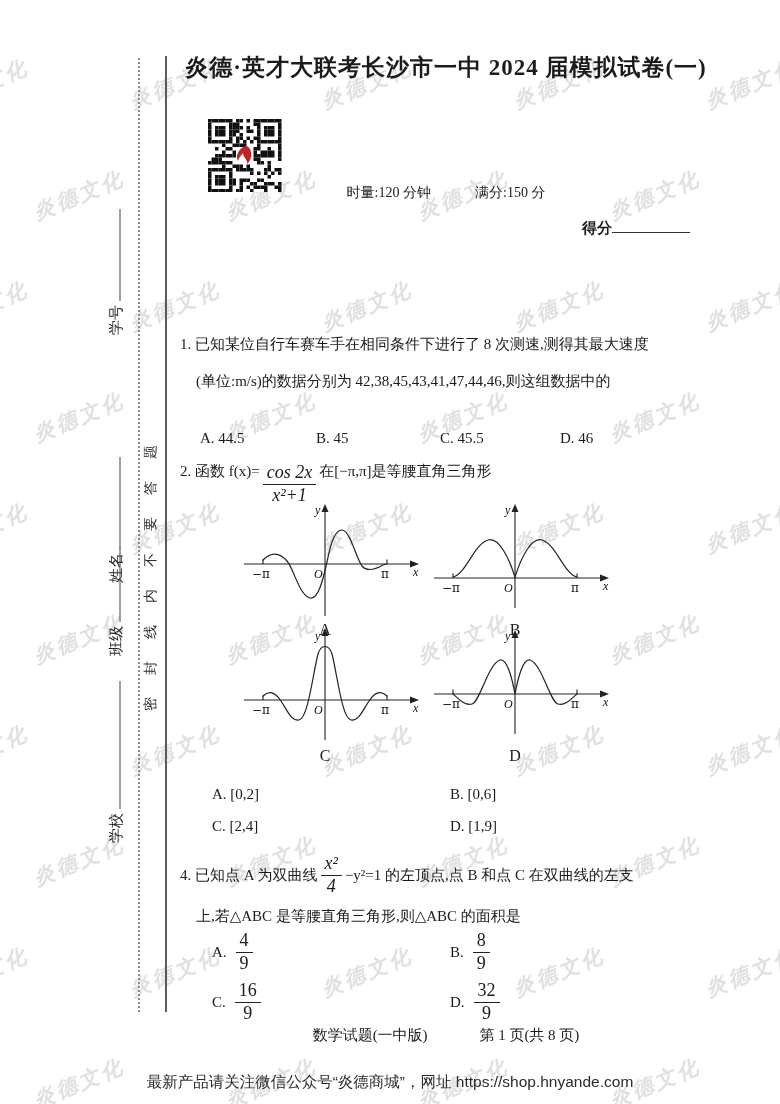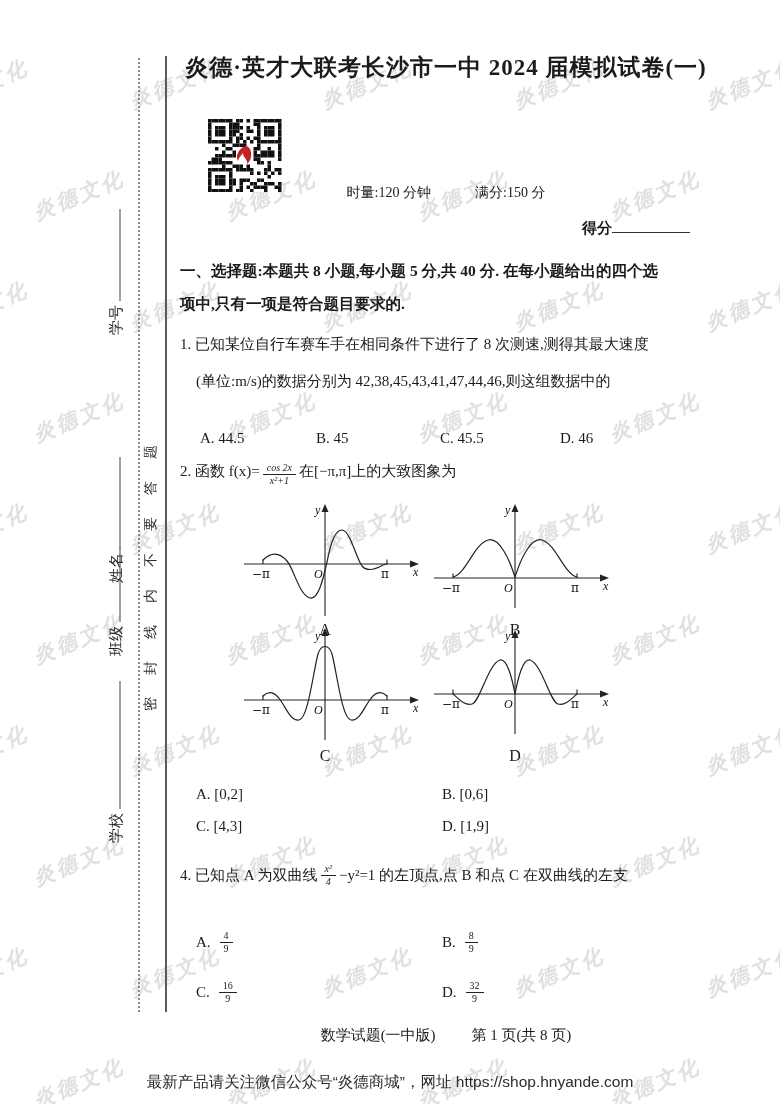--- a/index.html
+++ b/index.html
@@ -37,42 +37,42 @@
   .score{position:absolute;top:172px;left:402px;font-size:15px;font-weight:700;}
   .score-blank{display:inline-block;width:78px;border-bottom:1.6px solid #333;height:14px;vertical-align:baseline;}
   .intro{position:absolute;top:208px;width:100%;font-weight:700;font-size:15.5px;line-height:33px;}
   .q1{position:absolute;top:280px;width:100%;line-height:37px;}
   .q1 .cont{padding-left:16px;}
   .optrow4{position:absolute;top:384px;left:20px;width:500px;display:flex;}
   .optrow4 span:nth-child(1){width:116px;}
   .optrow4 span:nth-child(2){width:124px;}
   .optrow4 span:nth-child(3){width:120px;}
   .q2-line{position:absolute;top:416px;display:flex;align-items:flex-start;white-space:nowrap;font-family:Liberation Serif, serif;}
-  .frac{display:inline-flex;flex-direction:column;align-items:center;font-size:10px;line-height:1.2;margin:0 3px;font-style:italic;}
+  .frac{display:inline-flex;flex-direction:column;align-items:center;font-size:18px;line-height:1.2;margin:0 3px;font-style:italic;}
   .frac .fnum{border-bottom:1.2px solid #222;padding:0 4px;}
   .graphs{position:absolute;top:456px;left:0;width:532px;height:264px;}
   .graph-cell{position:absolute;width:190px;text-align:center;}
   .graph-label{font-size:16px;margin-top:-10px;}
   .gax{stroke:#222;stroke-width:1.1;fill:none;}
   .gcurve{stroke:#222;stroke-width:1.2;fill:none;stroke-linecap:round;}
   .garrow{fill:#222;stroke:none;}
   .gt{font:italic 12px "Liberation Serif",serif;fill:#111;}
   .gtp{font:12px "DejaVu Serif",serif;fill:#111;}
   .q3{position:absolute;top:706px;width:100%;}
-  .optrow2{position:absolute;left:16px;display:flex;gap:8px;}
+  .optrow2{position:absolute;left:32px;display:flex;}
   .optrow2 > span, .optrow2 > div{width:238px;}
   .r1{top:740px;} .r2{top:772px;}
   .q4{position:absolute;top:806px;width:100%;line-height:37px;}
   .q4-l1{display:flex;align-items:center;white-space:nowrap;height:46px;font-family:Liberation Serif, serif;}
   .q4 .cont{padding-left:16px;}
   .q4r1{top:884px;} .q4r2{top:934px;}
   .fopt{display:flex;align-items:center;gap:6px;}
   .fopt .frac{font-style:normal;}
   .page-footer{position:absolute;top:980px;width:100%;text-align:center;font-size:15px;}
-  .page-footer span{margin:0 16px;}
+  .page-footer span{margin:0 24px;}
   .bottom-ad{
     position:absolute;top:1072px;width:100%;text-align:center;z-index:1;
     font-family:"Liberation Sans","DejaVu Sans",sans-serif;font-size:15.5px;color:#2b2b2b;
   }
 </style>
 </head>
 <body>
 
 <div class="page">
 
@@ -382,43 +382,39 @@
 
     <div class="meta">
       <span>时量:120 分钟</span>
       <span>满分:150 分</span>
     </div>
 
     <div class="score">
       <span>得分</span><span class="score-blank"></span>
     </div>
 
-    <div class="intro">
-      <div>一、选择题:本题共 8 小题,每小题 5 分,共 40 分. 在每小题给出的四个选</div>
-      <div>项中,只有一项是符合题目要求的.</div>
-    </div>
 
     <div class="q1">
       <div>1. 已知某位自行车赛车手在相同条件下进行了 8 次测速,测得其最大速度</div>
       <div class="cont">(单位:m/s)的数据分别为 42,38,45,43,41,47,44,46,则这组数据中的</div>
     </div>
     <div class="optrow4">
       <span>A. 44.5</span>
       <span>B. 45</span>
       <span>C. 45.5</span>
       <span>D. 46</span>
     </div>
 
     <div class="q2-line">
       <span>2. 函数 f(x)=</span>
       <span class="frac">
         <span class="fnum">cos 2x</span>
         <span class="fden">x²+1</span>
       </span>
-      <span>在[−π,π]上的大致图象为</span>
+      <span>在[−π,π]是等腰直角三角形</span>
     </div>
 
     <div class="graphs">
 
       <div class="graph-cell" style="left:50px;top:0">
         <svg width="190" height="125" viewBox="0 0 190 125">
           <line class="gax" x1="14" y1="62" x2="181" y2="62"></line>
           <polygon class="garrow" points="180,58.5 189,62 180,65.5"></polygon>
           <line class="gax" x1="95" y1="8" x2="95" y2="114"></line>
           <polygon class="garrow" points="91.5,10 95,2 98.5,10"></polygon>
@@ -487,33 +483,34 @@
         </svg>
         <div class="graph-label">D</div>
       </div>
     </div>
 
     <div class="optrow2 r1">
       <span>A. [0,2]</span>
       <span>B. [0,6]</span>
     </div>
     <div class="optrow2 r2">
-      <span>C. [4,3]</span>
+      <span>C. [2,4]</span>
       <span>D. [1,9]</span>
     </div>
 
     <div class="q4">
       <div class="q4-l1">
         <span>4. 已知点 A 为双曲线</span>
         <span class="frac">
           <span class="fnum">x²</span>
           <span class="fden">4</span>
         </span>
         <span>−y²=1 的左顶点,点 B 和点 C 在双曲线的左支</span>
       </div>
+      <div class="cont">上,若△ABC 是等腰直角三角形,则△ABC 的面积是</div>
     </div>
     <div class="optrow2 q4r1">
       <div class="fopt">
         <span>A.</span>
         <span class="frac">
             <span class="fnum">4</span>
             <span>9</span>
           </span>
       </div>
       <div class="fopt">

